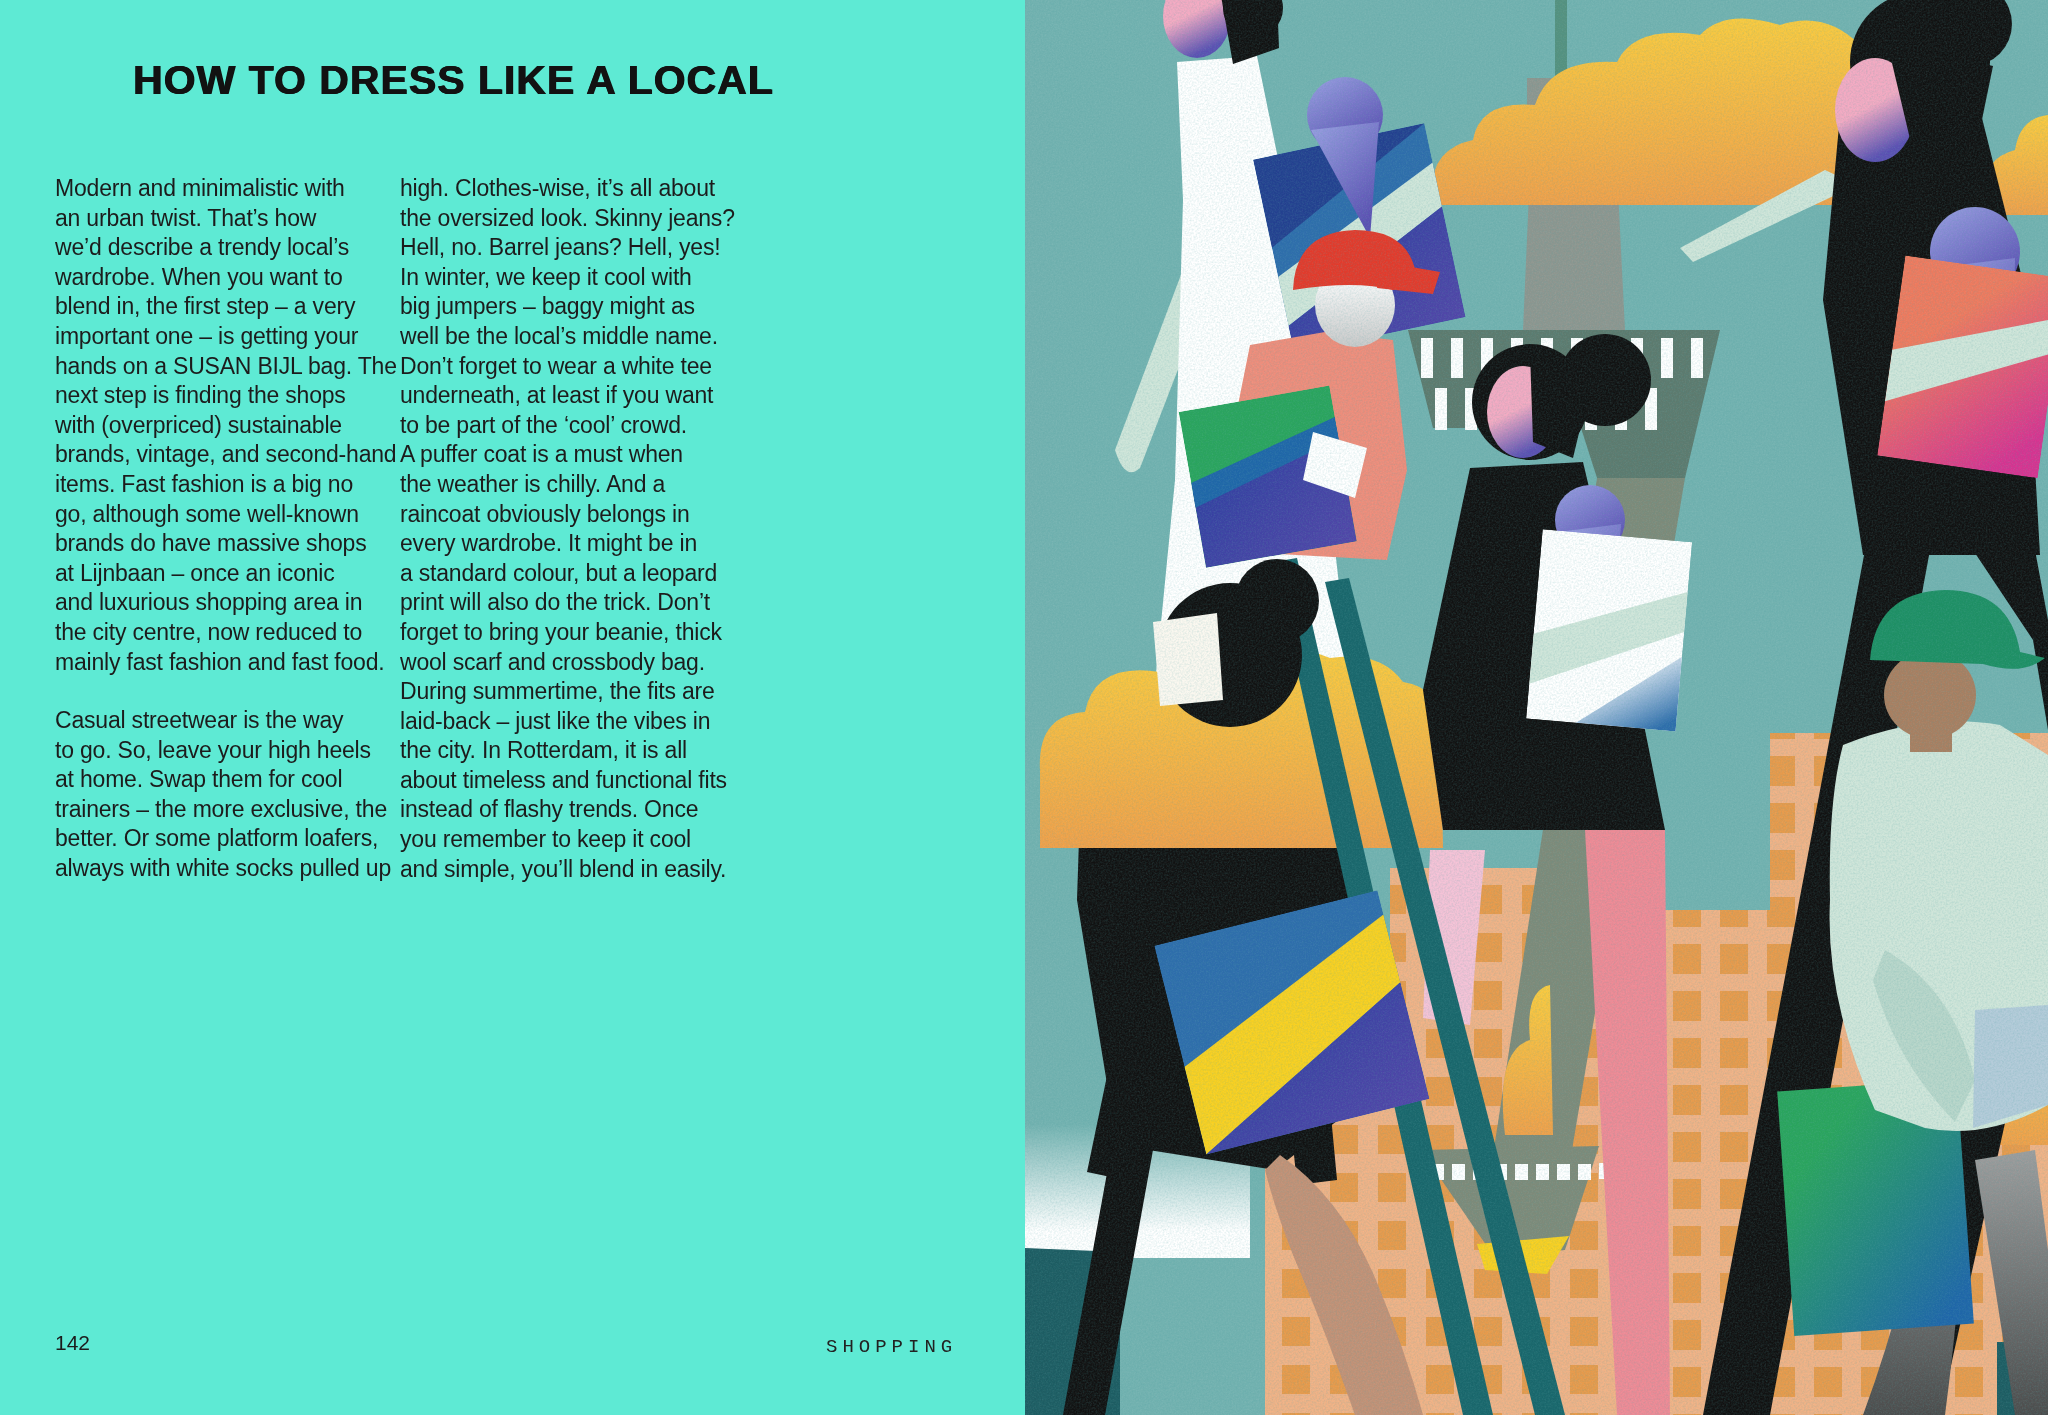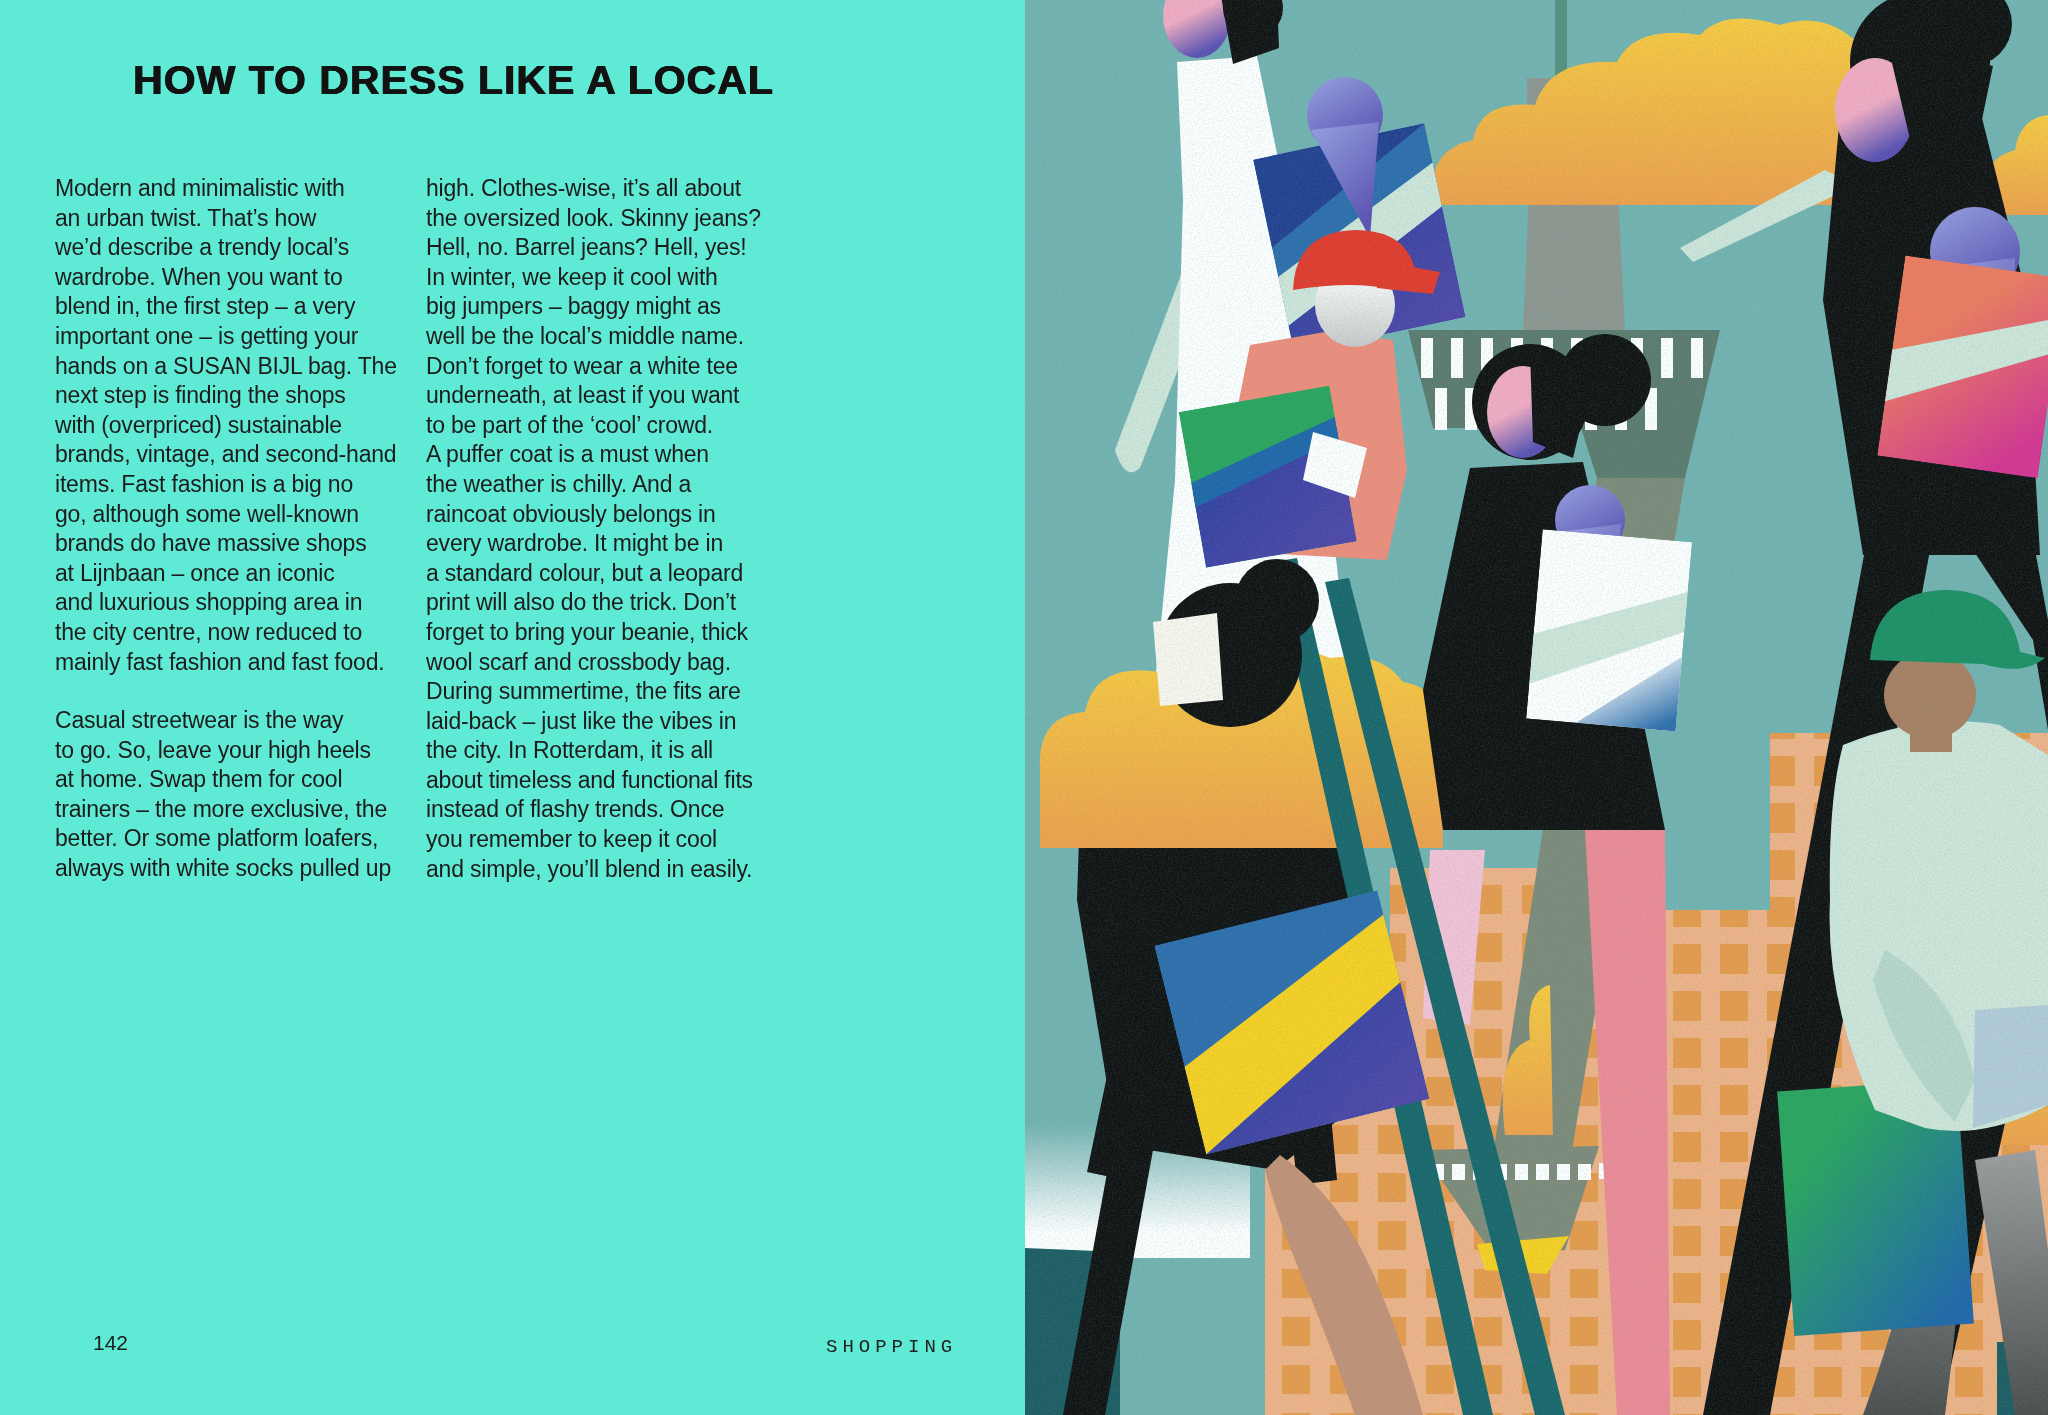--- a/index.html
+++ b/index.html
@@ -7,30 +7,29 @@
     width:2048px;height:1415px;position:relative;overflow:hidden;
     background:#ffffff;font-family:"Liberation Sans",sans-serif;
   }
   .left-page{position:absolute;left:0;top:0;width:1025px;height:1415px;background:#5eead4;}
   .page-title{
     position:absolute;left:133px;top:57px;margin:0;
     font-family:"Liberation Sans",sans-serif;font-weight:900;font-size:41px;
     letter-spacing:1px;color:#121212;white-space:nowrap;
     text-shadow:0.7px 0 0 #121212,-0.4px 0 0 #121212;
   }
-  .columns{position:absolute;left:55px;top:174px;display:flex;gap:26px;}
+  .columns{position:absolute;left:55px;top:174px;display:flex;gap:0;}
   .col{width:345px;}
   .col p{
     margin:0 0 29px 0;font-size:23px;line-height:29.6px;letter-spacing:-0.2px;
     color:#1c1c1c;white-space:pre;font-family:"Liberation Sans",sans-serif;
   }
   .footer-page-number{
     position:absolute;left:55px;top:1331px;font-size:21px;color:#1c1c1c;
     font-family:"Liberation Sans",sans-serif;
-    margin-left:38px;
   }
   .footer-section{
     position:absolute;left:826px;top:1336px;font-size:19px;color:#222;
     font-family:Liberation Mono, monospace;letter-spacing:5px;
   }
   .illustration-wrap{position:absolute;left:1025px;top:0;width:1023px;height:1415px;}
   svg{display:block;}
 </style>
 </head>
 <body>

